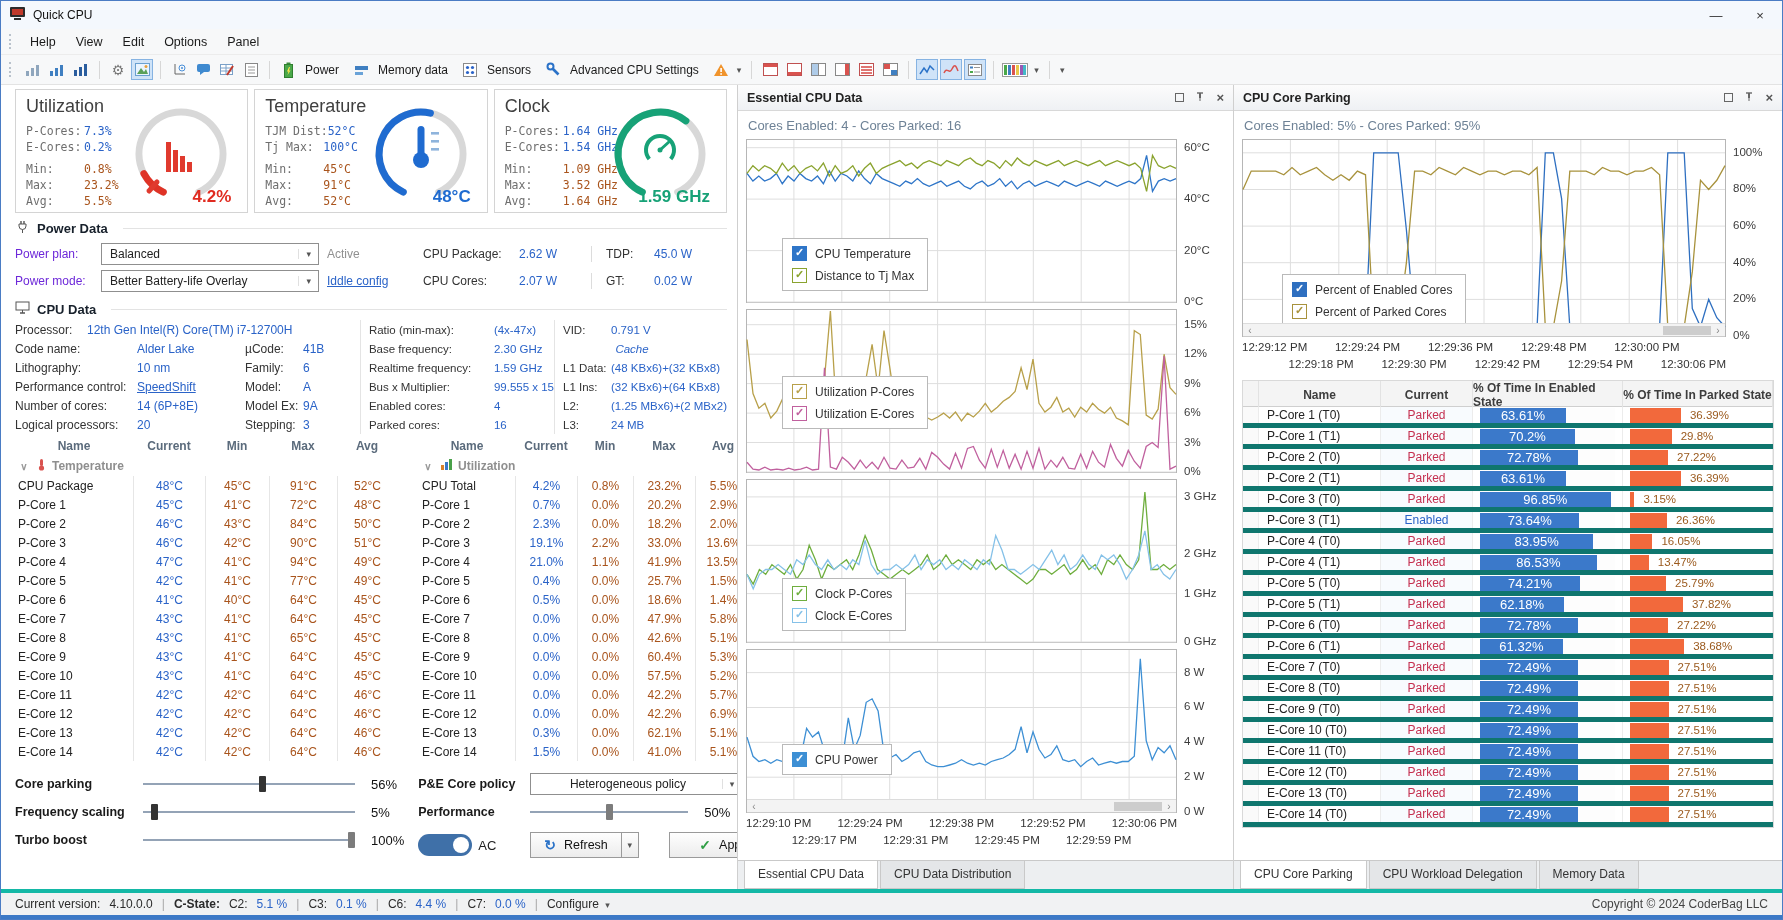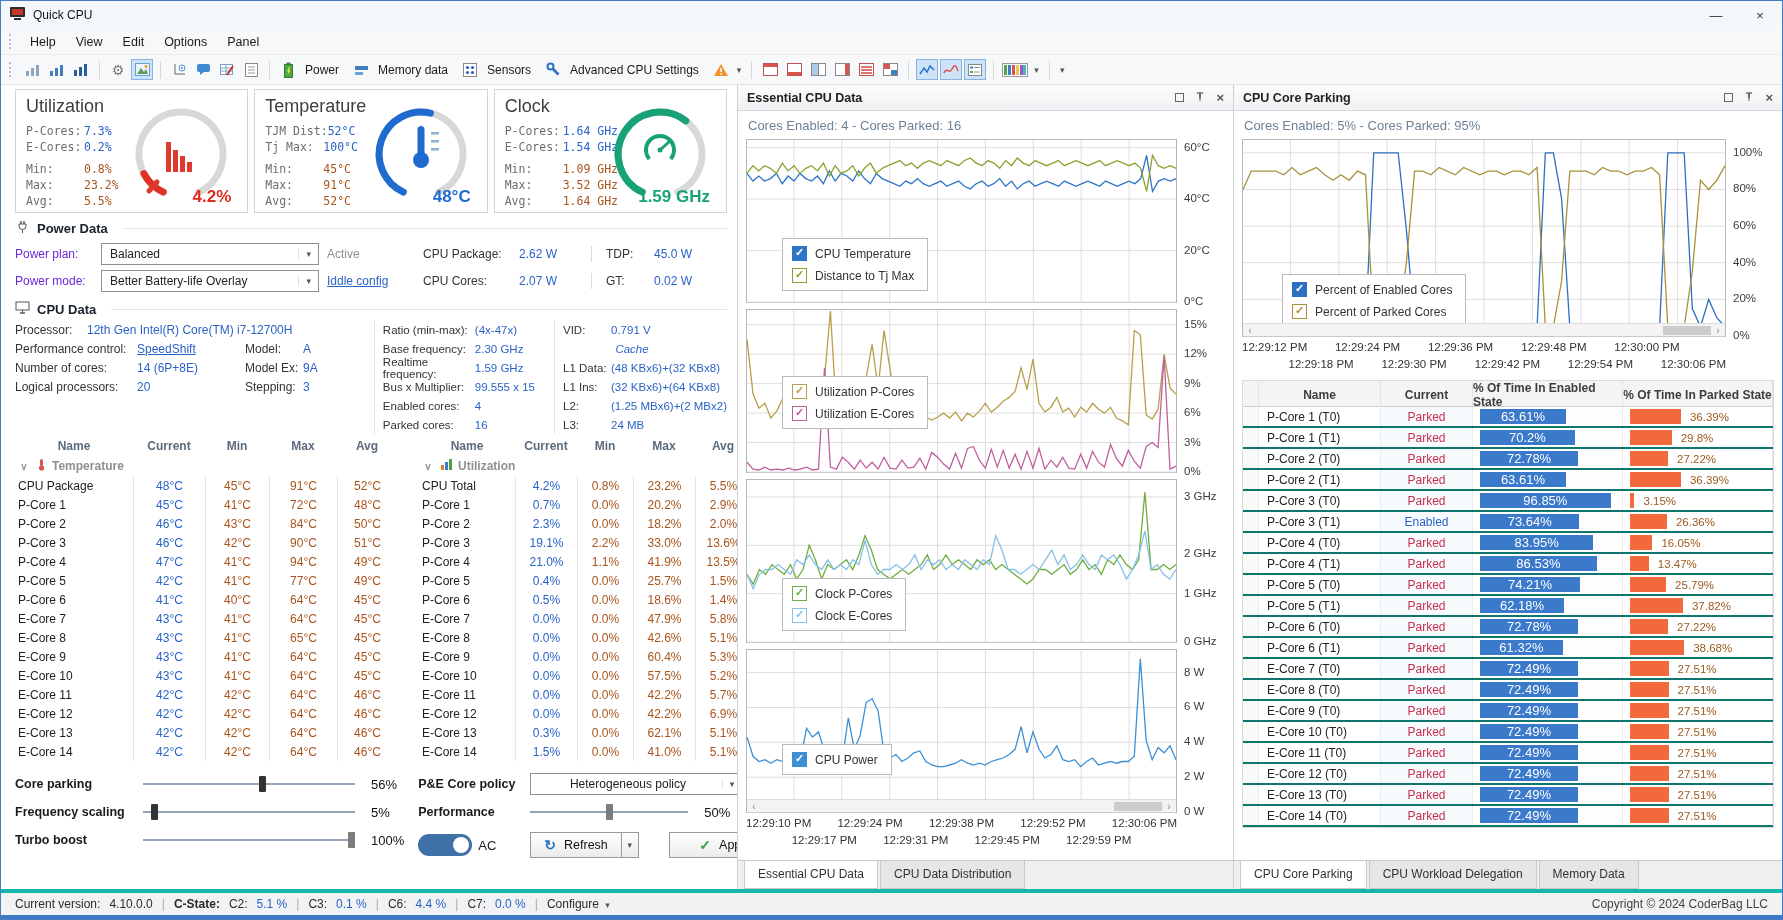--- a/index.html
+++ b/index.html
@@ -61,21 +61,21 @@
 .cpu-lrow{display:flex;height:19px;align-items:center;}
 .cl-lab{width:122px;color:#333;}
 .cl-val{width:108px;color:#2a63c8;white-space:nowrap;}
 .cl-val.wide{width:auto;}
 .cl-lab2{width:58px;color:#333;}
 .cl-val2{color:#2a63c8;}
 .link{color:#2a63c8;text-decoration:underline;}
 .cpu-c{border-left:1px solid #e4e4e4;padding-left:8px;width:196px;}
 .cpu-d{border-left:1px solid #e4e4e4;padding-left:8px;flex:1;font-size:11px;}
 .cpu-crow{display:flex;height:19px;align-items:center;font-size:11.5px;}
-.cc-lab{width:92px;color:#333;}
+.cc-lab{width:125px;color:#333;}
 .cc-val{color:#2a63c8;white-space:nowrap;}
 .cd-lab{width:48px;color:#333;}
 .cache-it{font-style:italic;color:#2a63c8;width:100%;text-align:center;padding-right:26px;}
 
 .sensors-wrap{display:flex;gap:22px;margin-top:1px;}
 .shead{display:grid;font-weight:bold;color:#5b6b7c;height:21px;align-items:center;text-align:center;}
 .sgroup{height:20px;display:flex;align-items:center;gap:6px;color:#8f8f8f;font-weight:bold;padding-left:2px;}
 .chev{color:#999;font-size:10px;width:14px;text-align:center;}
 .srow{display:grid;height:19px;align-items:stretch;}
 .srow span{display:flex;align-items:center;justify-content:center;border-left:1px solid #e6e6e6;}
@@ -131,21 +131,21 @@
 .axisline{position:relative;height:17px;}
 .axisline span{position:absolute;white-space:nowrap;}
 .tabs{margin-top:auto;display:flex;gap:2px;padding-left:6px;background:#edeff1;border-top:1px solid #c9c9c9;height:29px;align-items:stretch;flex:0 0 auto;}
 .tab{padding:6px 13px 0;background:#e4e6e8;border:1px solid #c9c9c9;border-top:none;font-size:12px;color:#333;white-space:nowrap;}
 .tab.active{background:#fff;}
 
 .ptable{margin:3px 8px 0;border:1px solid #d9d9d9;font-size:12px;}
 .phead,.prow{display:grid;grid-template-columns:16px 122px 92px 1fr 1fr;}
 .phead{background:#f4f4f4;border-bottom:1px solid #cfcfcf;font-weight:bold;color:#3d3d3d;height:26px;}
 .phead span{display:flex;align-items:center;justify-content:center;border-right:1px solid #e2e2e2;}
-.prow{height:21px;border-bottom:2px solid #0f766e;text-align:right;}
+.prow{height:21px;border-bottom:5px solid #0f766e;text-align:right;}
 .prow>*{display:flex;align-items:center;border-right:1px solid #ececec;overflow:hidden;}
 .pc-ind{background:#fafafa;}
 .pc-name{padding-left:8px;color:#222;}
 .pc-cur{justify-content:center;background:#f8fbfe;}
 .cur-parked{color:#c53050;}
 .cur-enabled{color:#2a63c8;}
 .pc-bar{padding:2px 7px;}
 .btrack{flex:1;height:15px;background:#fdfdfd;}
 .bblue{height:100%;background:#3b79ca;display:flex;align-items:center;justify-content:center;color:#fff;font-size:13px;white-space:nowrap;}
 .borange{height:15px;background:#f2693c;flex:0 0 auto;}
@@ -481,20 +481,32 @@
               <line x1="7.5" y1="9" x2="7.5" y2="12" stroke="#555"></line>
             </svg></span>
         <span>CPU Data</span>
           <span class="rule"></span>
       </div>
       <div class="cpu-grid" id="cpu-grid">
           <div class="cpu-left">
             <div class="cpu-lrow">
               <span class="cl-lab" style="width: 72px;">Processor:</span>
               <span class="cl-val wide">12th Gen Intel(R) Core(TM) i7-12700H</span>
+            </div>
+            <div class="cpu-lrow">
+              <span class="cl-lab">Code name:</span>
+              <span class="cl-val">Alder Lake</span>
+              <span class="cl-lab2">µCode:</span>
+              <span class="cl-val2">41B</span>
+            </div>
+            <div class="cpu-lrow">
+              <span class="cl-lab">Lithography:</span>
+              <span class="cl-val">10 nm</span>
+              <span class="cl-lab2">Family:</span>
+              <span class="cl-val2">6</span>
             </div>
             <div class="cpu-lrow">
               <span class="cl-lab">Performance control:</span>
               <span class="cl-val link">SpeedShift</span>
               <span class="cl-lab2">Model:</span>
               <span class="cl-val2">A</span>
             </div>
             <div class="cpu-lrow">
               <span class="cl-lab">Number of cores:</span>
               <span class="cl-val">14 (6P+8E)</span>

